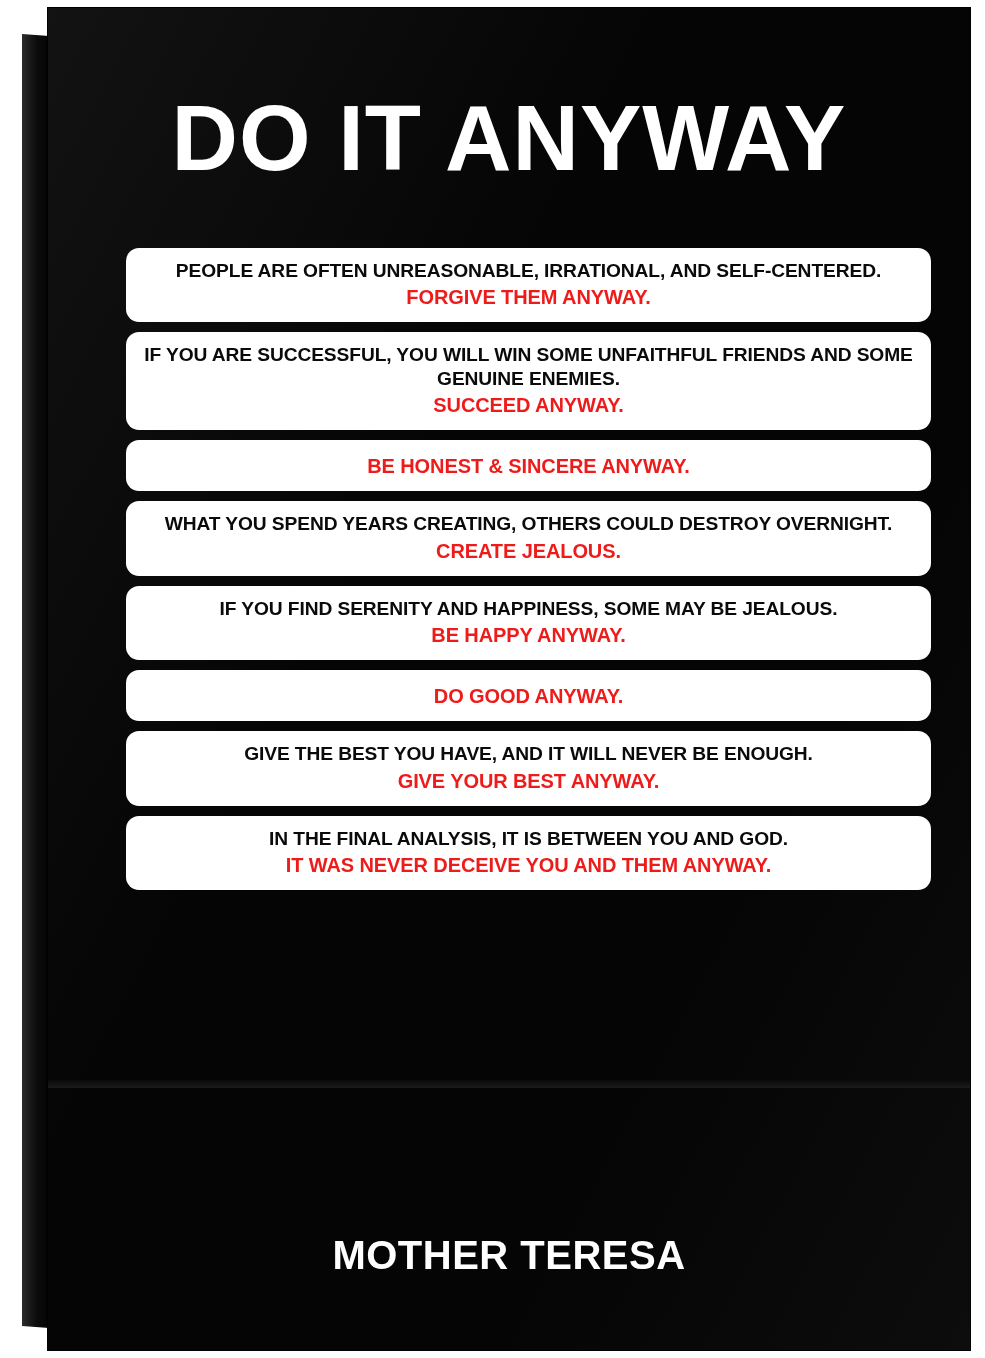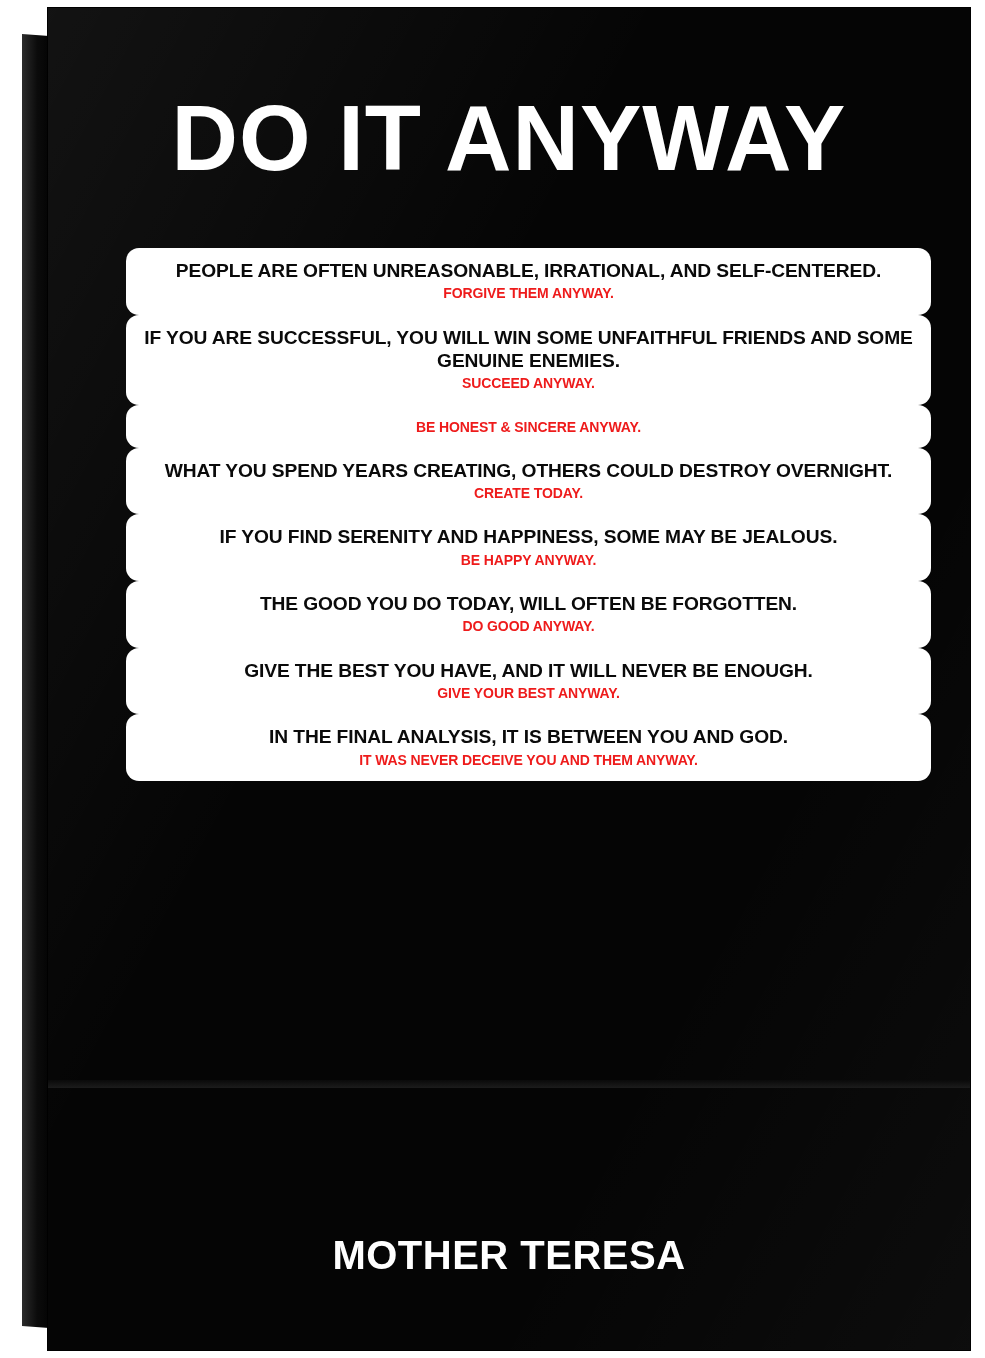--- a/index.html
+++ b/index.html
@@ -66,20 +66,21 @@
     font-family: "Liberation Sans", sans-serif;
   }
 
   .quote-list {
     position: absolute;
     left: 78px;
     top: 240px;
     width: 805px;
     display: flex;
     flex-direction: column;
+    gap: 10px;
   }
 
   .quote-card {
     background: #ffffff;
     border-radius: 13px;
     padding: 11px 14px 12px 14px;
     text-align: center;
     box-sizing: border-box;
   }
 
@@ -87,21 +88,21 @@
     color: #0a0a0a;
     font-weight: bold;
     font-size: 19.2px;
     line-height: 1.22;
     letter-spacing: -0.1px;
   }
 
   .quote-accent {
     color: #ee1b1b;
     font-weight: bold;
-    font-size: 14px;
+    font-size: 20px;
     line-height: 1.3;
     margin-top: 2px;
     letter-spacing: -0.1px;
   }
 
   .author {
     position: absolute;
     left: 0;
     right: 0;
     bottom: 72px;
@@ -146,30 +147,29 @@
         <div class="quote-main">IF YOU ARE SUCCESSFUL, YOU WILL WIN SOME UNFAITHFUL FRIENDS AND SOME GENUINE ENEMIES.</div>
         <div class="quote-accent">SUCCEED ANYWAY.</div>
       </div>
 
       <div class="quote-card">
         <div class="quote-accent">BE HONEST &amp; SINCERE ANYWAY.</div>
       </div>
 
       <div class="quote-card">
         <div class="quote-main">WHAT YOU SPEND YEARS CREATING, OTHERS COULD DESTROY OVERNIGHT.</div>
-        <div class="quote-accent">CREATE TODAY.</div>
+        <div class="quote-accent">CREATE JEALOUS.</div>
       </div>
 
       <div class="quote-card">
         <div class="quote-main">IF YOU FIND SERENITY AND HAPPINESS, SOME MAY BE JEALOUS.</div>
         <div class="quote-accent">BE HAPPY ANYWAY.</div>
       </div>
 
       <div class="quote-card">
-        <div class="quote-main">THE GOOD YOU DO TODAY, WILL OFTEN BE FORGOTTEN.</div>
         <div class="quote-accent">DO GOOD ANYWAY.</div>
       </div>
 
       <div class="quote-card">
         <div class="quote-main">GIVE THE BEST YOU HAVE, AND IT WILL NEVER BE ENOUGH.</div>
         <div class="quote-accent">GIVE YOUR BEST ANYWAY.</div>
       </div>
 
       <div class="quote-card">
         <div class="quote-main">IN THE FINAL ANALYSIS, IT IS BETWEEN YOU AND GOD.</div>

